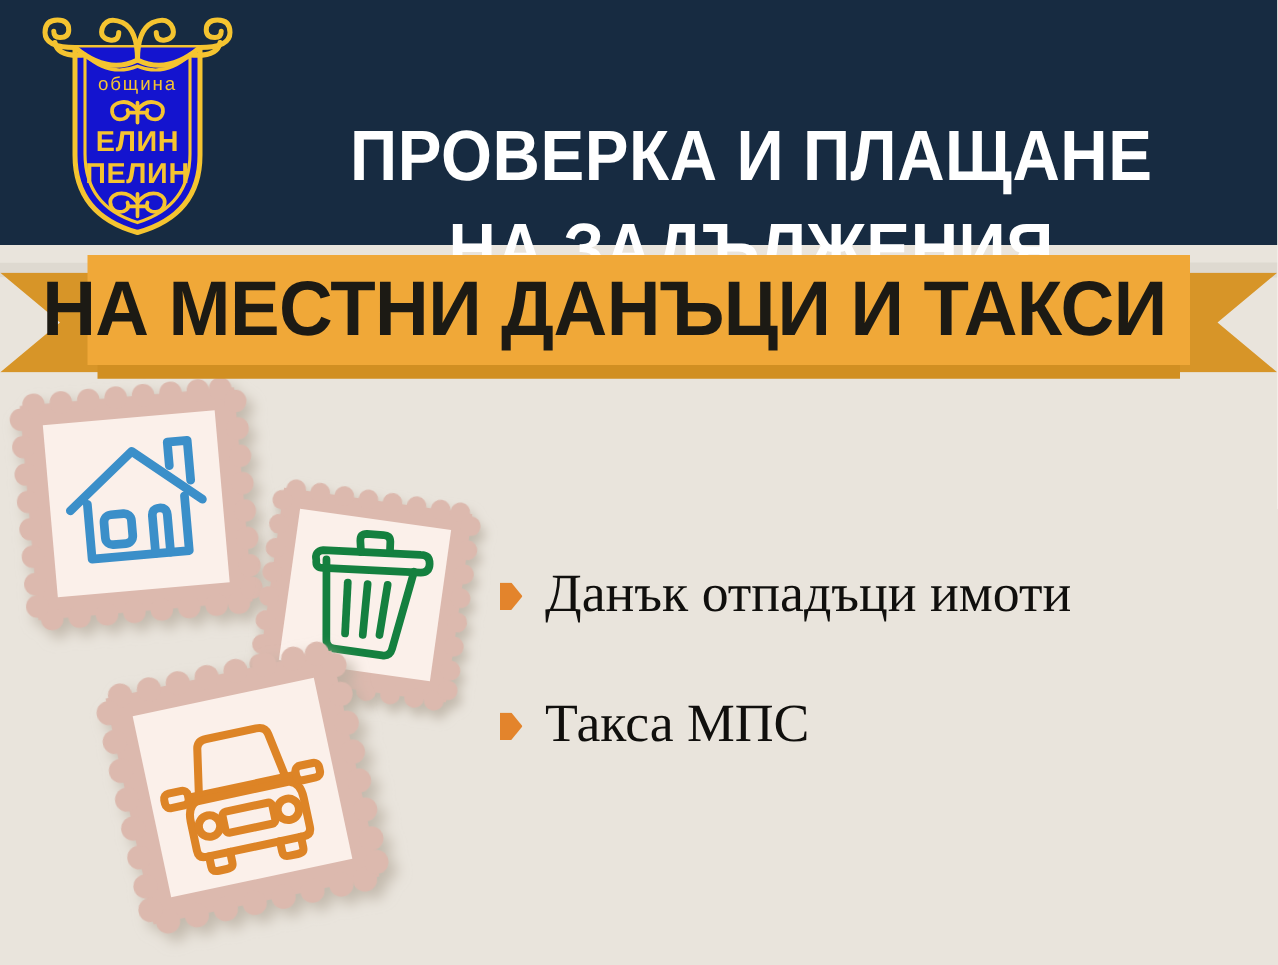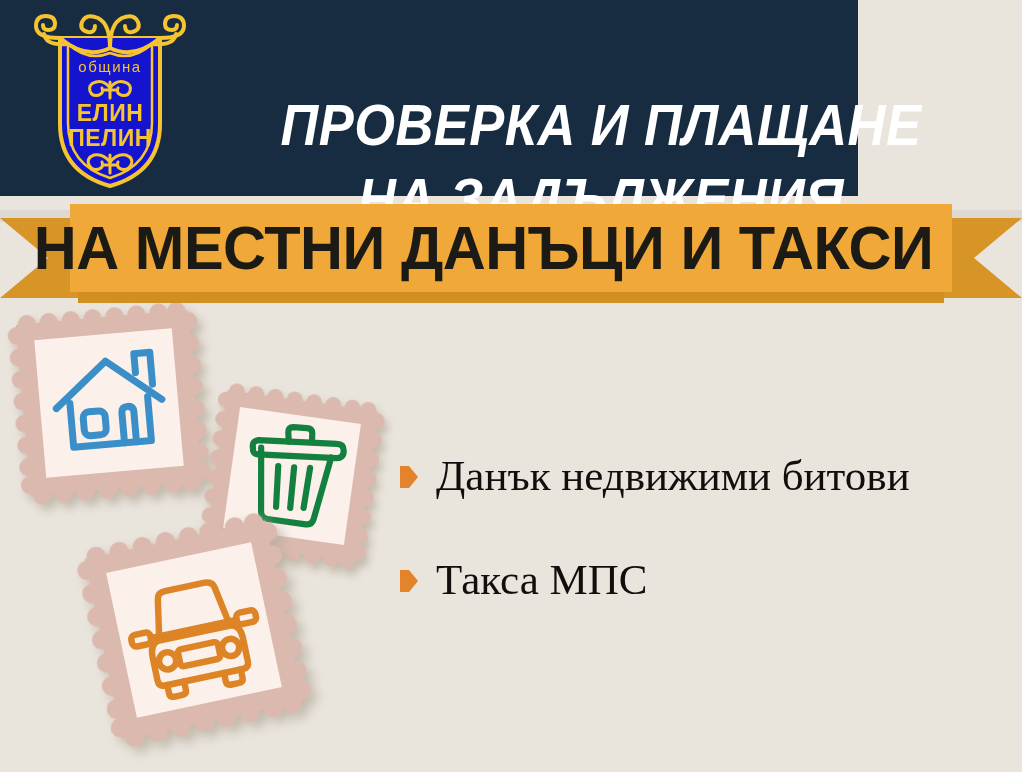--- a/index.html
+++ b/index.html
@@ -14,24 +14,23 @@
     position: relative;
     width: 1022px; height: 772px;
     background: #e9e4dc;
     overflow: hidden;
   }
 
   
   .header {
     position: absolute;
     left: 0; top: 0;
-    width: 858px; height: 196px;
+    width: 1022px; height: 196px;
     background: #172b41;
     z-index: 5;
-    font-style: italic;
   }
   .header-title {
     position: absolute;
     left: 190px; top: 14px;
     width: 822px;
     text-align: center;
     color: #ffffff;
     font-family: "Liberation Sans Narrow", "Liberation Sans", sans-serif;
     font-weight: bold;
     font-size: 57px;
@@ -387,21 +386,21 @@
           <rect x="36" y="88" width="18" height="11" rx="4"></rect>
           <rect x="136" y="88" width="18" height="11" rx="4"></rect>
         </g>
       </svg>
     </div>
   </div>
 
   <div class="bullets">
     <div class="bullet-row">
       <span class="bullet-marker"></span>
-      <span class="bullet-text">Данък недвижими битови</span>
+      <span class="bullet-text">Данък отпадъци имоти</span>
     </div>
     <div class="bullet-row">
       <span class="bullet-marker"></span>
       <span class="bullet-text">Такса МПС</span>
     </div>
   </div>
 
 </div>
 
 </body></html>

